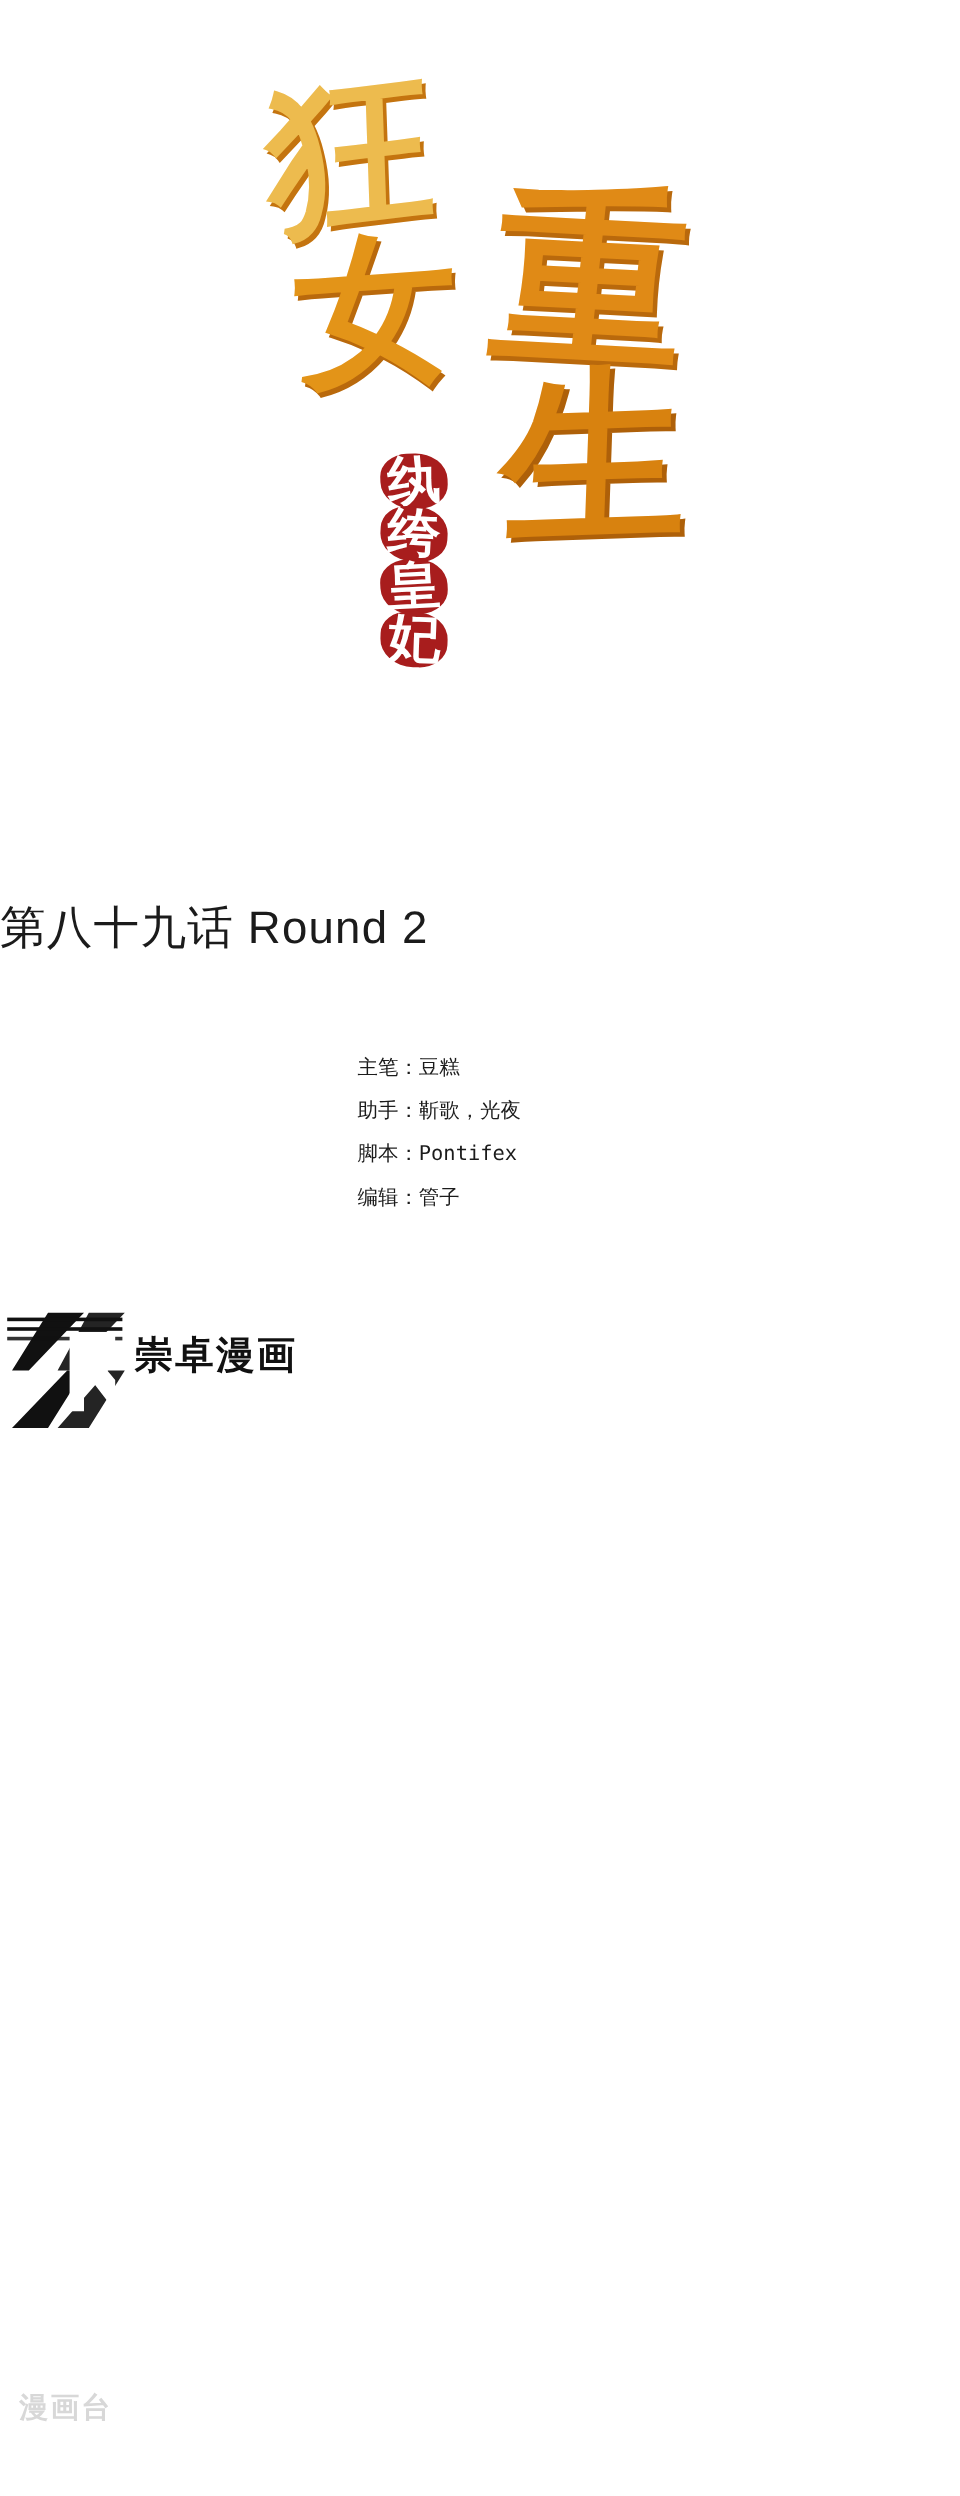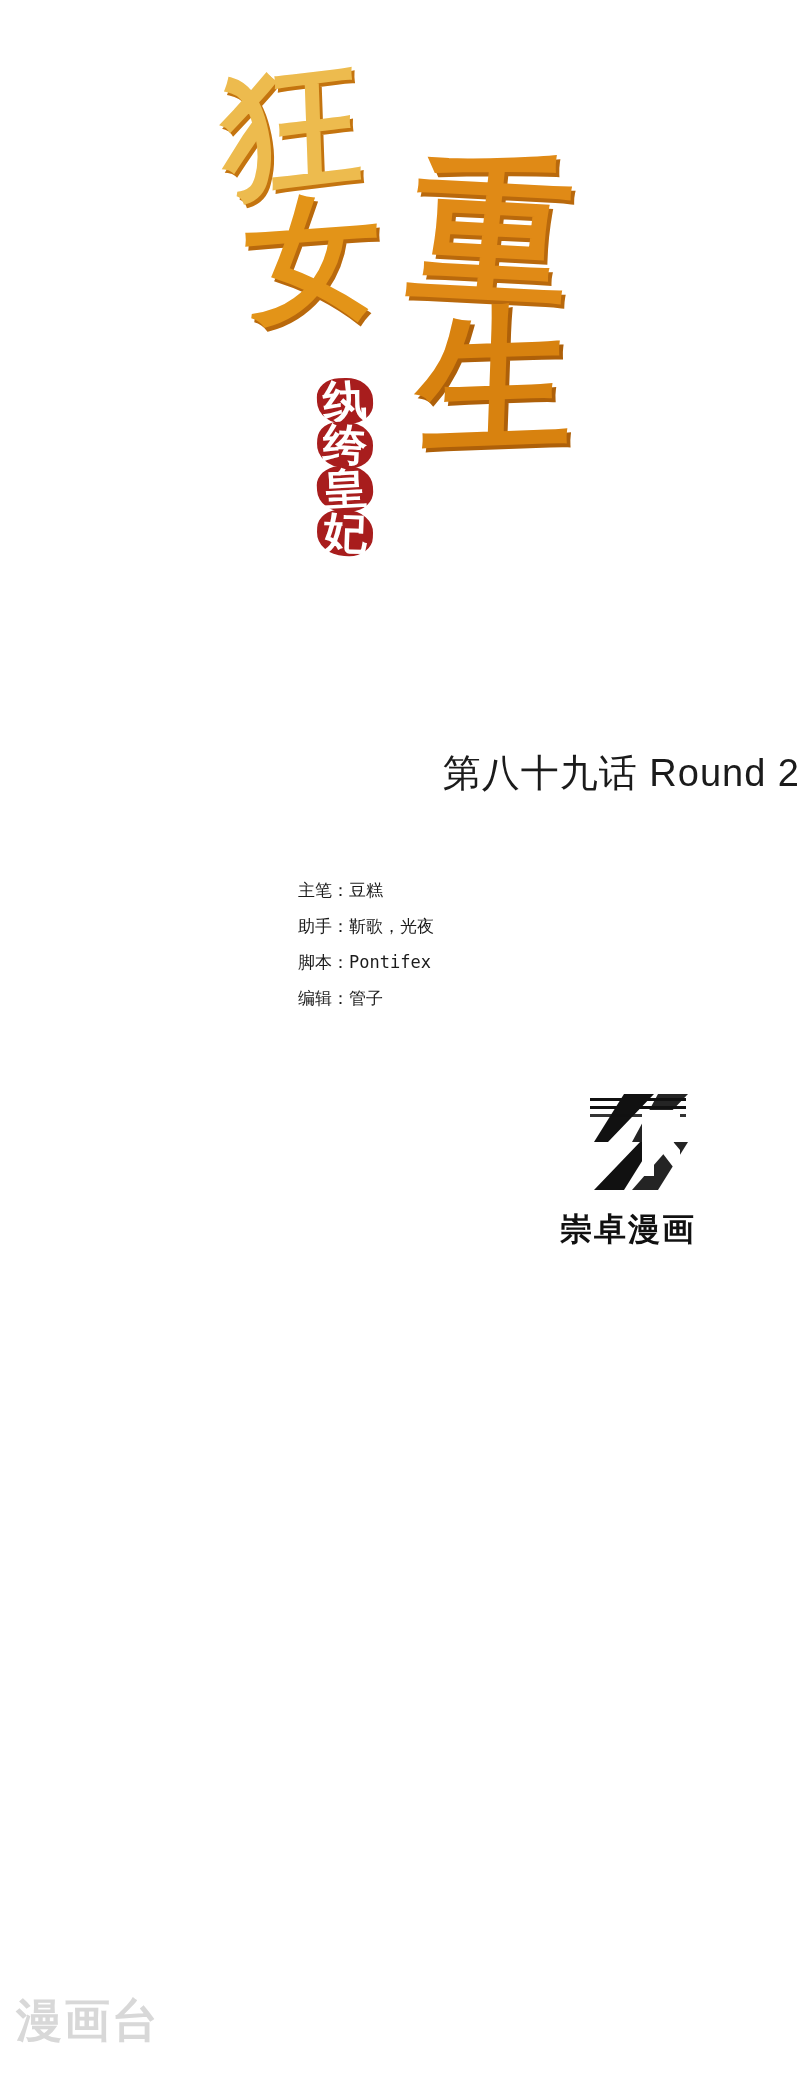--- a/index.html
+++ b/index.html
@@ -92,21 +92,21 @@
   .logo-sub-char:nth-child(2) { transform: rotate(3deg); }
   .logo-sub-char:nth-child(3) { transform: rotate(-3deg); }
   .logo-sub-char:nth-child(4) { transform: rotate(2deg); }
 
   
   .chapter-title {
     position: absolute;
     left: 0;
     top: 748px;
     width: 800px;
-    text-align: right;
+    text-align: left;
     font-family: "Liberation Sans", sans-serif;
     font-size: 38px;
     color: #1b1b1b;
     letter-spacing: 1px;
   }
 
   
   .credits {
     position: absolute;
     left: 298px;
@@ -118,22 +118,22 @@
   }
   .credit-line { white-space: pre; }
 
   
   .studio {
     position: absolute;
     left: 0;
     top: 1092px;
     width: 696px;
     display: flex;
-    flex-direction: column;
-    align-items: flex-end;
+    flex-direction: row;
+    align-items: flex-start;
   }
   .studio-mark {
     width: 112px;
     height: 100px;
     position: relative;
   }
   .studio-name {
     margin-top: 16px;
     font-family: "DejaVu Serif", serif;
     font-weight: bold;
@@ -142,21 +142,21 @@
     color: #111111;
   }
 
   
   .watermark {
     position: absolute;
     left: 16px;
     top: 1990px;
     font-family: "DejaVu Serif", serif;
     font-weight: bold;
-    font-size: 46px;
+    font-size: 24px;
     color: #d8d8d8;
     letter-spacing: 2px;
   }
 </style>
 </head>
 <body>
 
 <div class="logo-block">
   <div class="logo-char c1">狂</div>
   <div class="logo-char c2">女</div>

